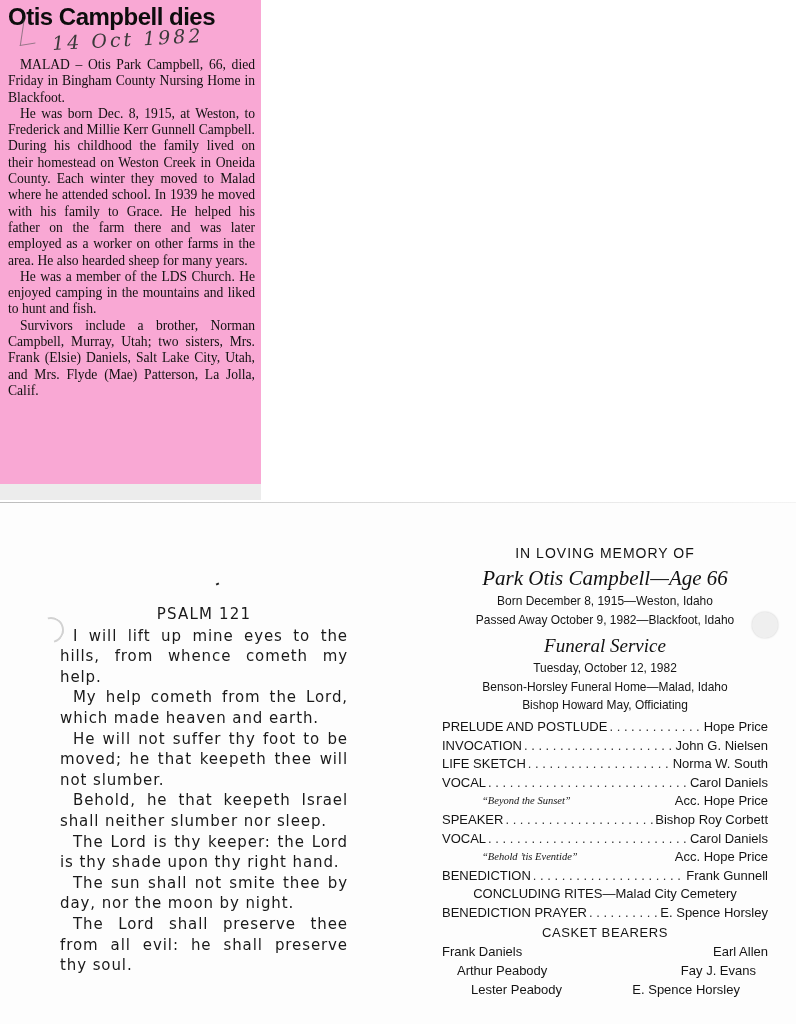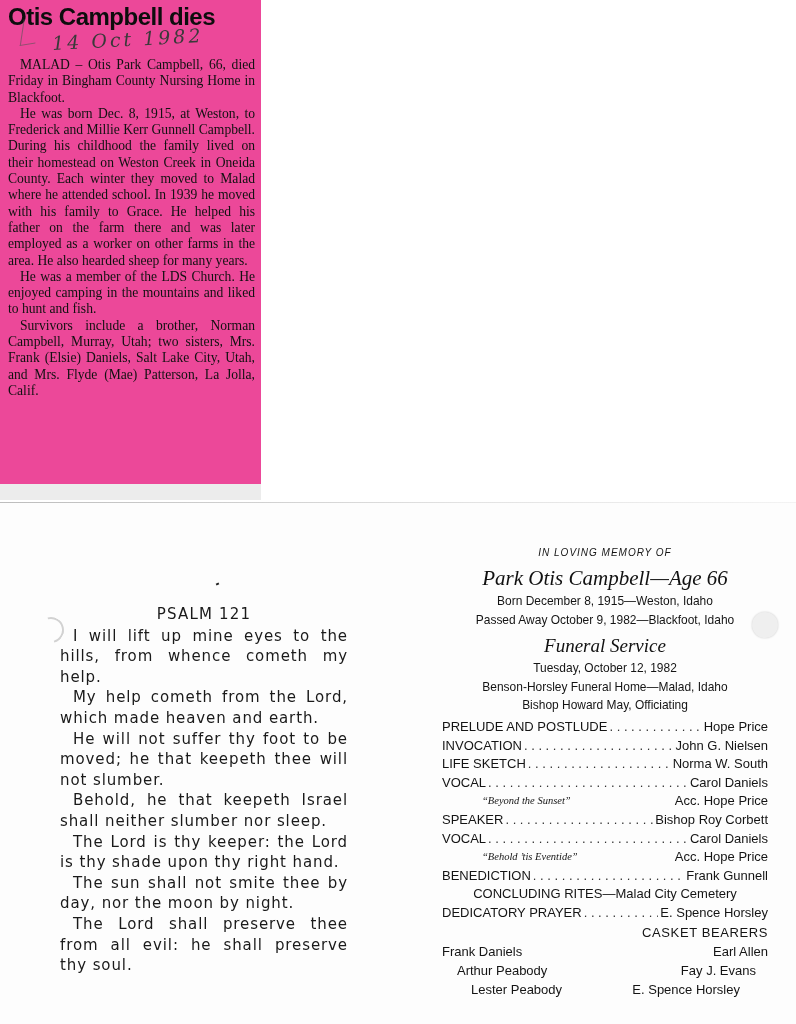--- a/index.html
+++ b/index.html
@@ -5,21 +5,21 @@
   html, body { margin:0; padding:0; }
   body {
     width:796px; height:1024px; position:relative; overflow:hidden;
     background:#ffffff;
     font-family:"Liberation Sans", sans-serif;
     color:#111;
   }
   
   .clipping {
     position:absolute; left:0; top:0; width:261px; height:484px;
-    background:#ec4899;
+    background:#f9a8d4;
     box-sizing:border-box; padding:3px 6px 0 8px;
   }
   .clipping-shadow {
     position:absolute; left:0; top:484px; width:261px; height:16px;
     background:#ececec;
   }
   .headline {
     font-family:"Liberation Sans", sans-serif; font-weight:bold;
     font-size:24px; letter-spacing:-0.5px; color:#0d0d0d;
     margin:0; line-height:28px; white-space:nowrap;
@@ -70,21 +70,21 @@
     border:2px solid #c8c8c8; border-left-color:transparent; border-bottom-color:transparent;
     border-radius:50%; transform:rotate(30deg); opacity:.8;
   }
 
   
   .program {
     position:absolute; left:442px; top:544px; width:326px;
     font-family:"Liberation Sans", sans-serif; color:#141414;
   }
   .center { text-align:center; }
-  .memory-label { font-size:10px; letter-spacing:1px; line-height:18px;font-style:italic; }
+  .memory-label { font-size:14px; letter-spacing:1px; line-height:18px; }
   .script {
     font-family:Liberation Serif, serif; font-style:italic;
     text-align:center; color:#111;
   }
   .name-line { font-size:21px; line-height:28px; margin-top:2px; }
   .service-line { font-size:19px; line-height:26px; margin-top:4px; }
   .info { font-size:13px; line-height:18.6px; transform:scaleX(0.92); }
   .items { margin-top:3px; }
   .row {
     display:flex; align-items:baseline; font-size:13px; line-height:18.6px;
@@ -98,21 +98,21 @@
   .row .leader::before {
     content:". . . . . . . . . . . . . . . . . . . . . . . . . . . . . . . . . . . . . . . . . . . . . . . . .";
     letter-spacing:0;
   }
   .row .value { white-space:nowrap; }
   .sub {
     display:flex; justify-content:space-between; font-size:13px; line-height:18.6px;
   }
   .sub .song { font-style:italic; font-size:10.5px; padding-left:40px;font-family:Liberation Serif, serif; }
   .centered-row { text-align:center; font-size:13px; line-height:18.6px; }
-  .bearers-title { text-align:right; font-size:13px; line-height:19px; letter-spacing:0.6px; }
+  .bearers-title { text-align:center; font-size:13px; line-height:19px; letter-spacing:0.6px; }
   .bearers { position:relative; height:58px; font-size:13px; line-height:19px; }
   .bearers span { position:absolute; white-space:nowrap; }
   .hole {
     position:absolute; left:752px; top:612px; width:26px; height:26px;
     border-radius:50%; background:#efefef; box-shadow:0 0 2px #c9c9c9;
   }
 </style>
 </head>
 <body>
 
@@ -197,21 +197,21 @@
       <span class="song">“Behold ’tis Eventide”</span>
       <span>Acc. Hope Price</span>
     </div>
     <div class="row">
       <span class="label">BENEDICTION</span>
       <span class="leader"></span>
       <span class="value">Frank Gunnell</span>
     </div>
     <div class="centered-row">CONCLUDING RITES—Malad City Cemetery</div>
     <div class="row">
-      <span class="label">DEDICATORY PRAYER</span>
+      <span class="label">BENEDICTION PRAYER</span>
       <span class="leader"></span>
       <span class="value">E. Spence Horsley</span>
     </div>
   </div>
 
   <div class="bearers-title">CASKET BEARERS</div>
   <div class="bearers">
     <span style="left:0;top:0">Frank Daniels</span>
     <span style="right:0;top:0">Earl Allen</span>
     <span style="left:15px;top:19px">Arthur Peabody</span>

